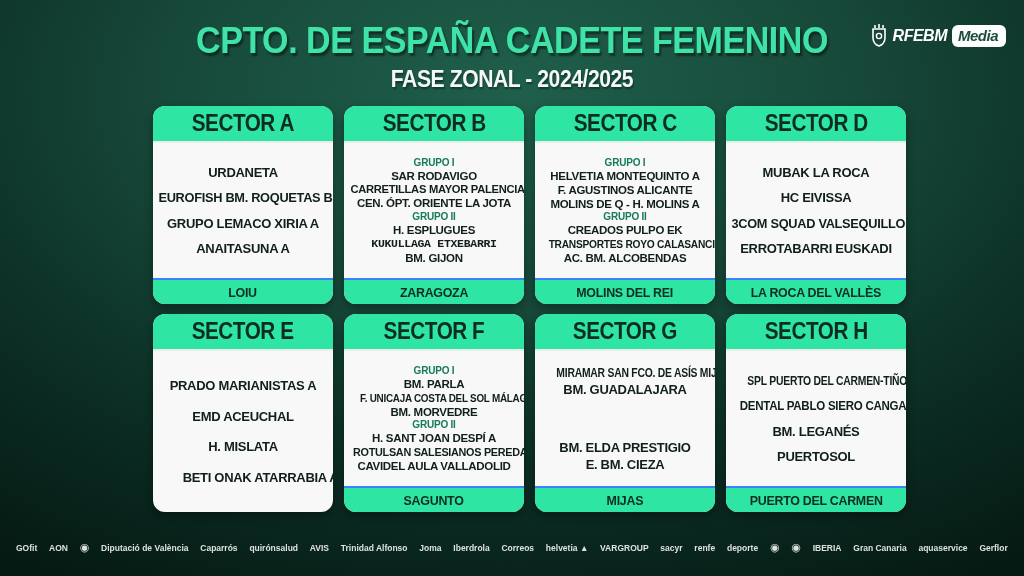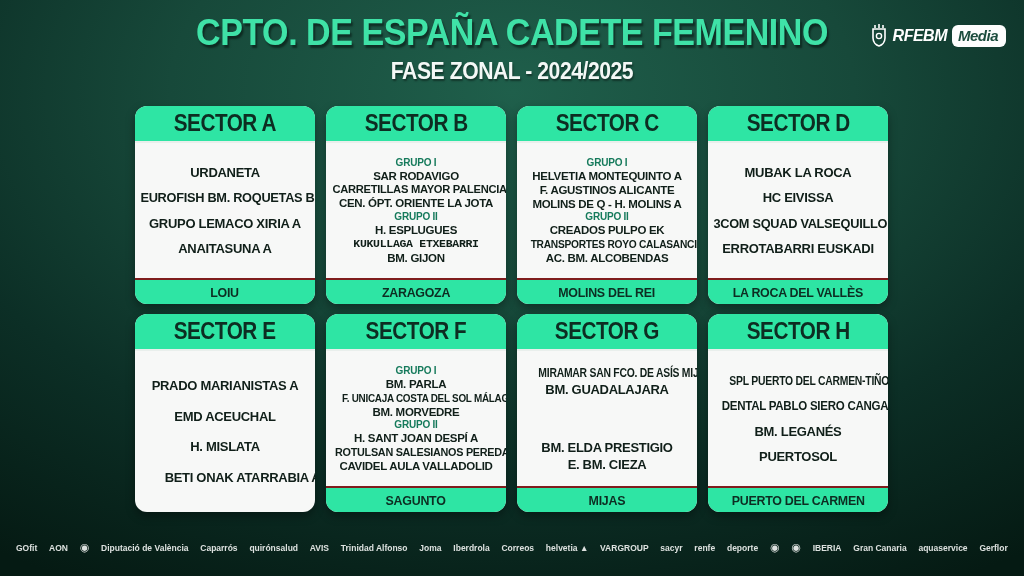--- a/index.html
+++ b/index.html
@@ -6,21 +6,21 @@
   html,body { width:1024px; height:576px; overflow:hidden; }
   body {
     font-family:"Liberation Sans", sans-serif;
     background:
       radial-gradient(ellipse 900px 560px at 50% 16%, #1f5f4b 0%, #17493a 38%, #0c2f26 68%, #051a13 100%);
     position:relative;
     color:#fff;
   }
 
   
-  .header { position:absolute; top:0; left:0; width:100%; text-align:center; }
+  .header { position:absolute; top:8px; left:0; width:100%; text-align:center; }
   .title {
     margin-top:12px;
     font-size:37px; font-weight:900; letter-spacing:-0.5px;
     color:#3fe2a7;
     transform:scaleX(0.92); transform-origin:center;
     text-shadow:2px 3px 2px rgba(0,0,0,0.45);
     white-space:nowrap;
   }
   .subtitle {
     margin-top:4px;
@@ -40,21 +40,21 @@
     letter-spacing:-0.5px;
   }
   .brand-media {
     background:#fdfdfd; color:#1c4d3e;
     font-size:15px; font-weight:700; font-style:italic;
     padding:2px 8px 3px 6px; border-radius:6px; letter-spacing:-0.5px;
   }
 
   
   .grid {
-    position:absolute; left:135px; top:106px;
+    position:absolute; left:153px; top:106px;
     display:grid;
     grid-template-columns:repeat(4, 180px);
     grid-template-rows:198px 198px;
     column-gap:11px; row-gap:10px;
   }
   .card {
     background:#f7f8f7;
     border-radius:12px;
     overflow:hidden;
     display:flex; flex-direction:column;
@@ -82,21 +82,21 @@
   }
   .team { font-size:13px; font-weight:900; color:#101f19; letter-spacing:-0.3px; }
   .dense .team { font-size:11.5px; }
   .group { font-size:10px; font-weight:900; color:#157a5b; letter-spacing:-0.2px; }
   .card-foot {
     flex:0 0 26px;
     background:#2ee5a4;
     color:#0d2d22;
     font-size:13.5px; font-weight:900; letter-spacing:-0.3px;
     display:flex; align-items:center; justify-content:center;
-    border-top:2px solid #7f1d1d;
+    border-top:2px solid #3b82f6;
   }
   .card-foot span { transform:scaleX(0.92); white-space:nowrap; }
 
   
   .sponsors {
     position:absolute; left:0; bottom:22px; width:100%;
     padding:0 16px;
     display:flex; align-items:center; justify-content:space-between;
   }
   .sponsor {

